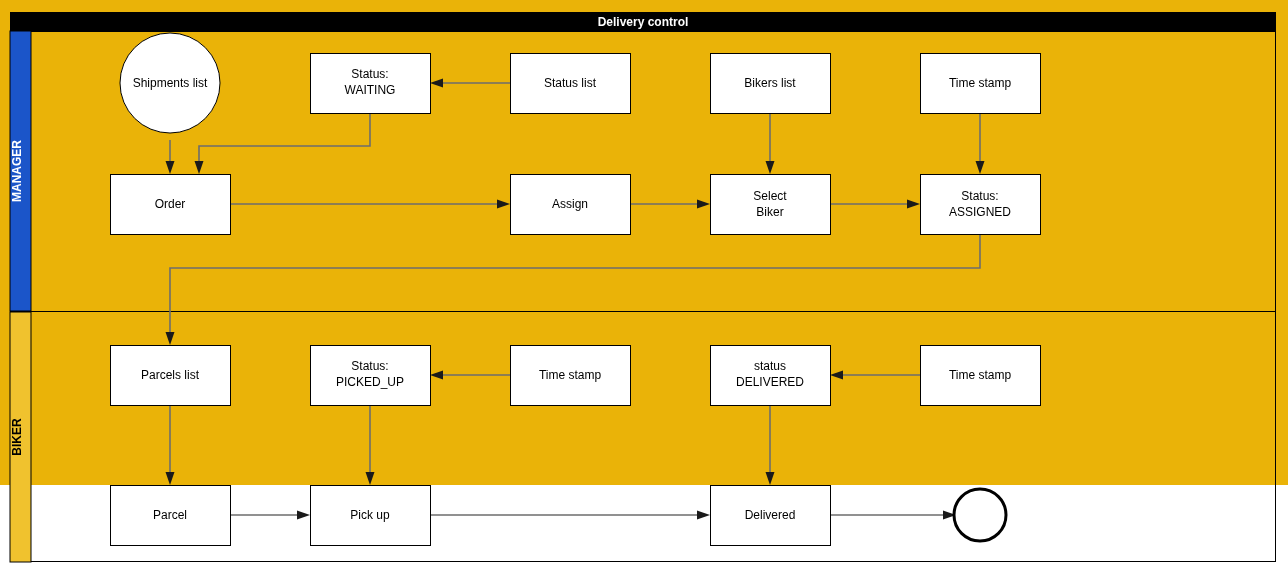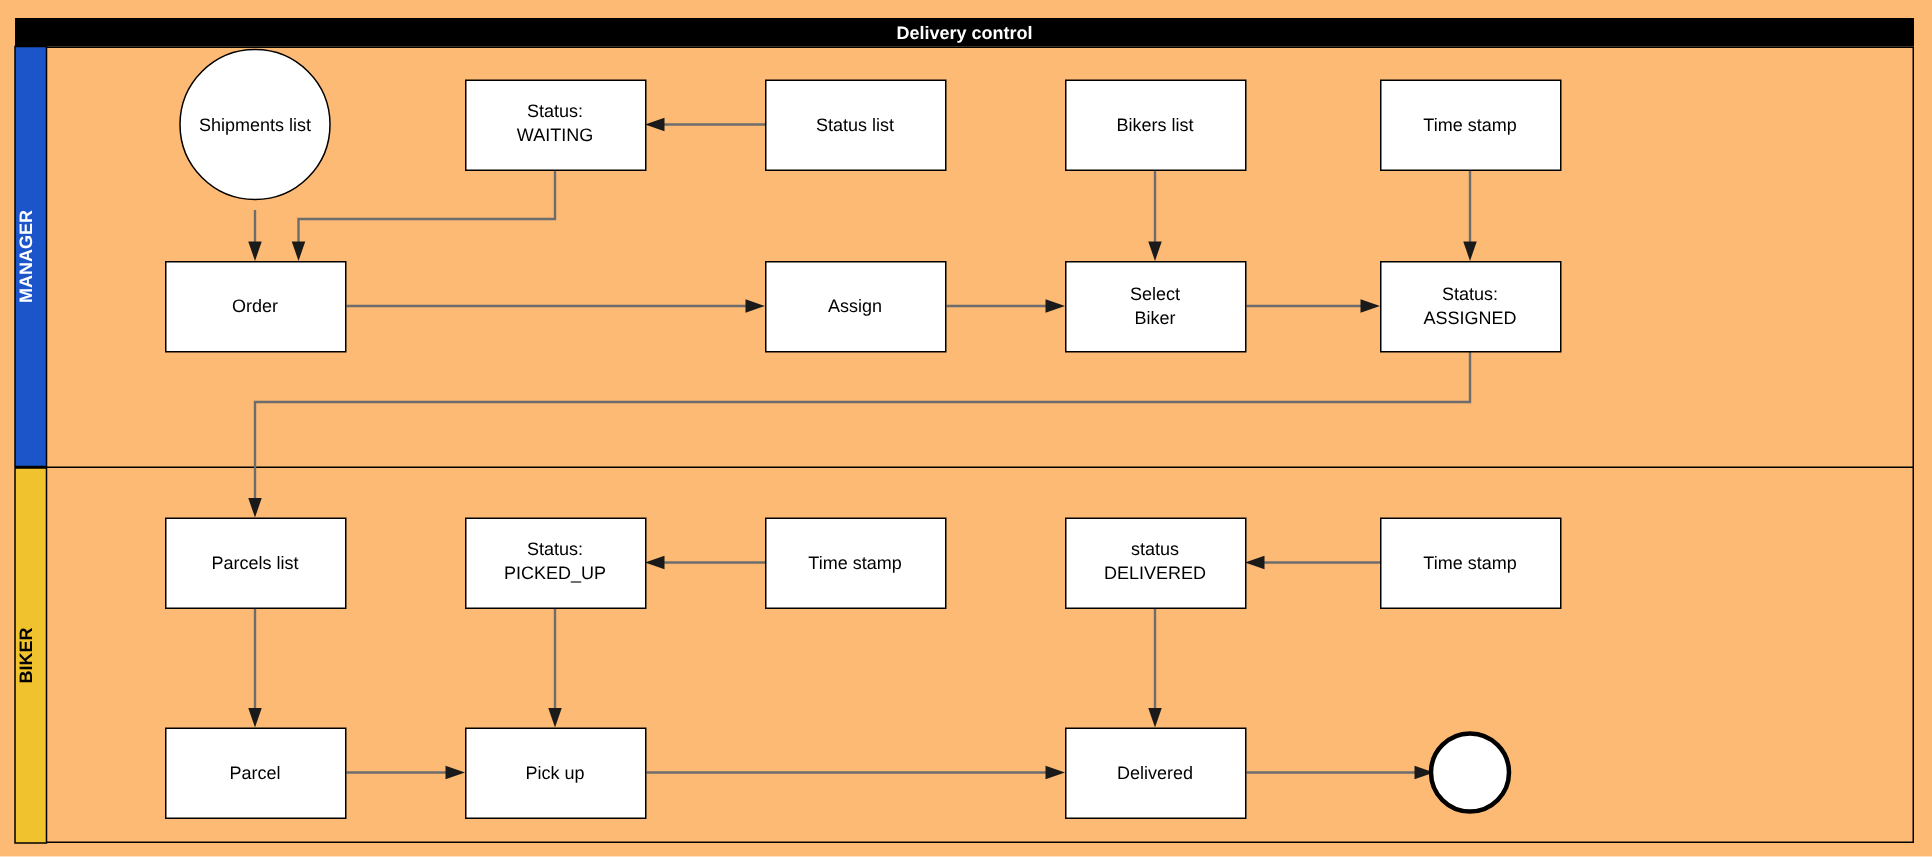--- a/index.html
+++ b/index.html
@@ -9,22 +9,22 @@
   }
   body {
     width: 1288px;
     height: 571px;
     font-family: "Liberation Sans", sans-serif;
     overflow: hidden;
   }
   #canvas {
     position: relative;
     width: 1288px;
-    height: 571px;
-    background: #fdba74;
+    height: 485px;
+    background: #eab308;
   }
   svg#diagram {
     position: absolute;
     left: 0;
     top: 0;
     width: 1288px;
     height: 571px;
   }
   .pool-title-text {
     font-family: "Liberation Sans", sans-serif;

